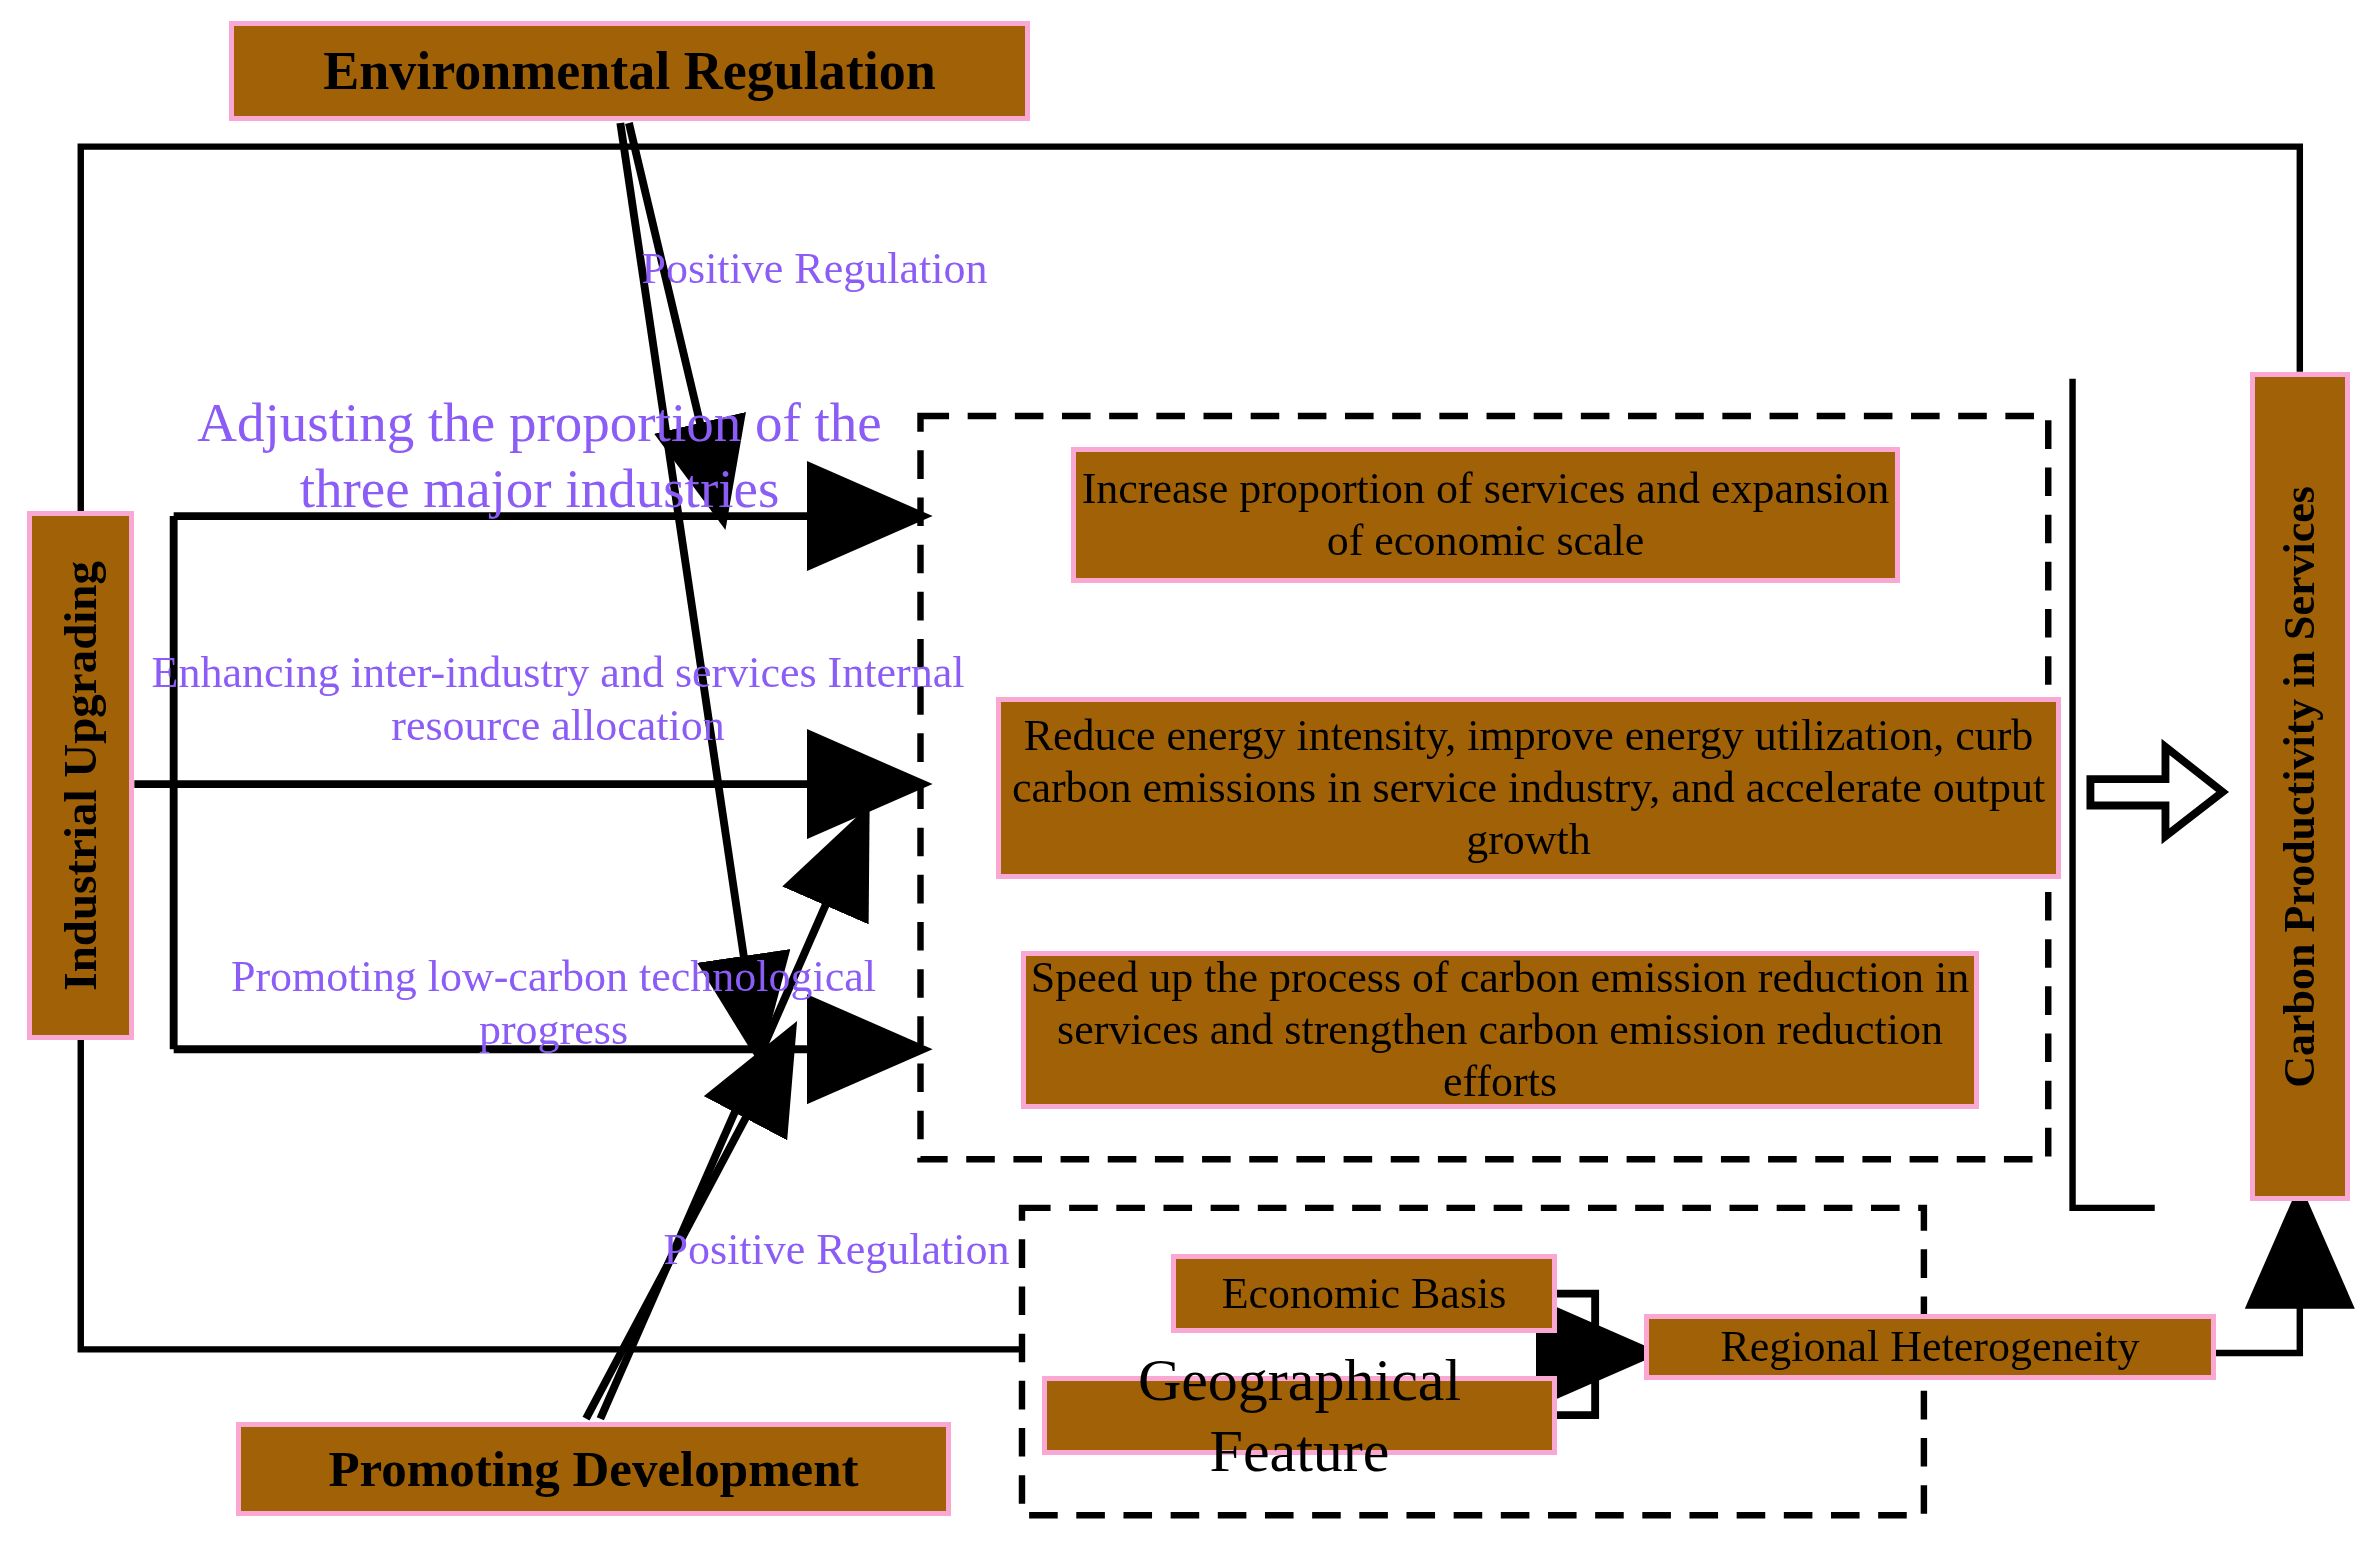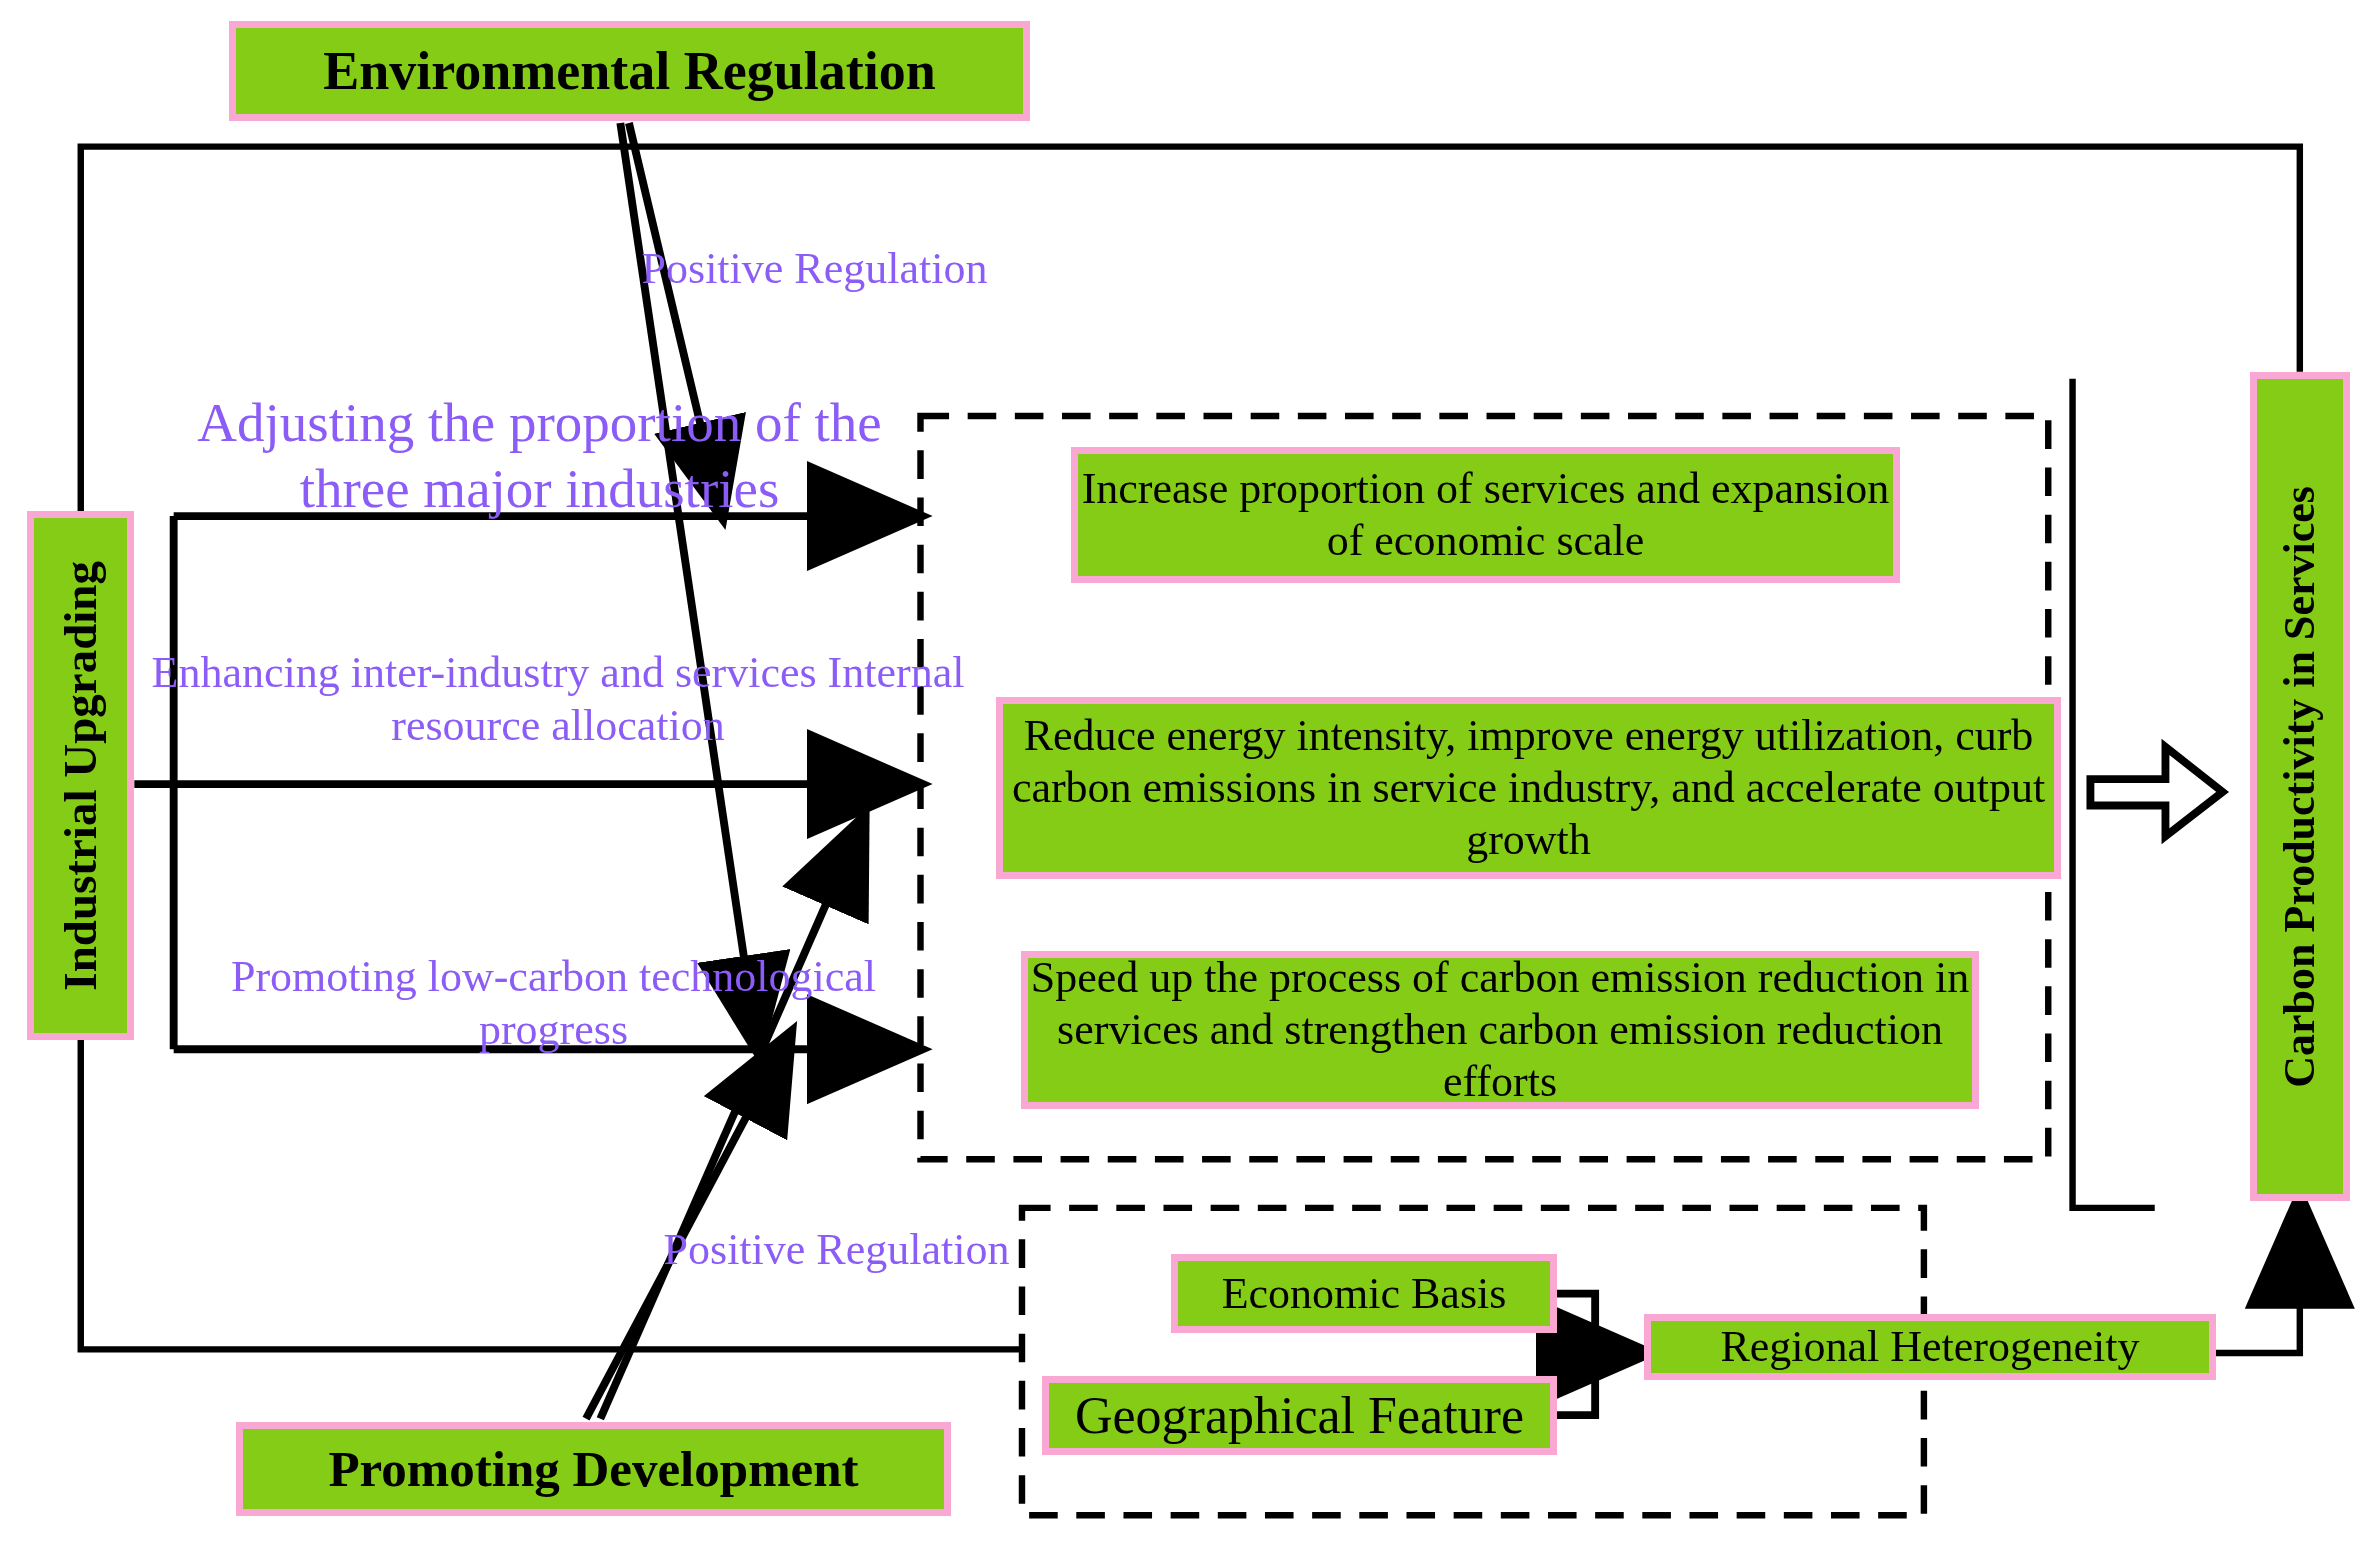--- a/index.html
+++ b/index.html
@@ -7,22 +7,22 @@
     position:relative;
     width:2377px;height:1541px;
     background:#ffffff;
     font-family:"Liberation Serif","DejaVu Serif",serif;
     overflow:hidden;
   }
   svg.layer{position:absolute;left:0;top:0;width:2377px;height:1541px;}
 
   .node{
     position:absolute;
-    border:7px solid #f9a8d4;
-    background:#84cc16;
+    border:5px solid #f9a8d4;
+    background:#a16207;
     display:flex;align-items:center;justify-content:center;
     text-align:center;
     box-sizing:border-box;
     line-height:1.18;
   }
   .node.bold{font-weight:700;}
   .plain{
     position:absolute;
     text-align:center;
     line-height:1.2;
@@ -39,21 +39,21 @@
   #env-reg       {left:229px; top:21.4px;   width:801px; height:100px; font-size:54px;}
   #econ-dev      {left:236px; top:1422px; width:715px; height:94px; font-size:51px;}
   #ind-upg       {left:27px;  top:511px;  width:107px;  height:529px; font-size:47px;}
   #carb-prod     {left:2250px;top:372px;  width:100px;  height:829px;font-size:44px;}
 
   #box-increase  {left:1071px;top:447px;  width:829px; height:136px; font-size:44px;}
   #box-reduce    {left:956px;top:697px;  width:1065px; height:182px; font-size:44px;margin-left:40px;}
   #box-speed     {left:1021px;top:951px; width:958px; height:158px; font-size:44px;}
 
   #box-econ-basis{left:1171px;top:1254px; width:386px;  height:79px; font-size:44px;}
-  #box-geo-feat  {left:1042px;top:1376px; width:515px;  height:79px; font-size:52px;}
+  #box-geo-feat  {left:1042px;top:1376px; width:515px;  height:79px; font-size:60px;}
   #box-reg-het   {left:1644px;top:1314px; width:572px;  height:66px; font-size:44px;}
 
   #lbl-pos-1     {left:457px; top:243px;  width:715px; font-size:44px;}
   #lbl-pos-2     {left:515px; top:1224px; width:643px;  font-size:44px;}
   #lbl-adjust    {left:143px; top:390px;  width:793px; font-size:55px;}
   #lbl-enhance   {left:122px; top:647px;  width:872px; font-size:44px;}
   #lbl-promote   {left:214px; top:951px; width:679px;  font-size:44px;}
 </style>
 </head>
 <body>

